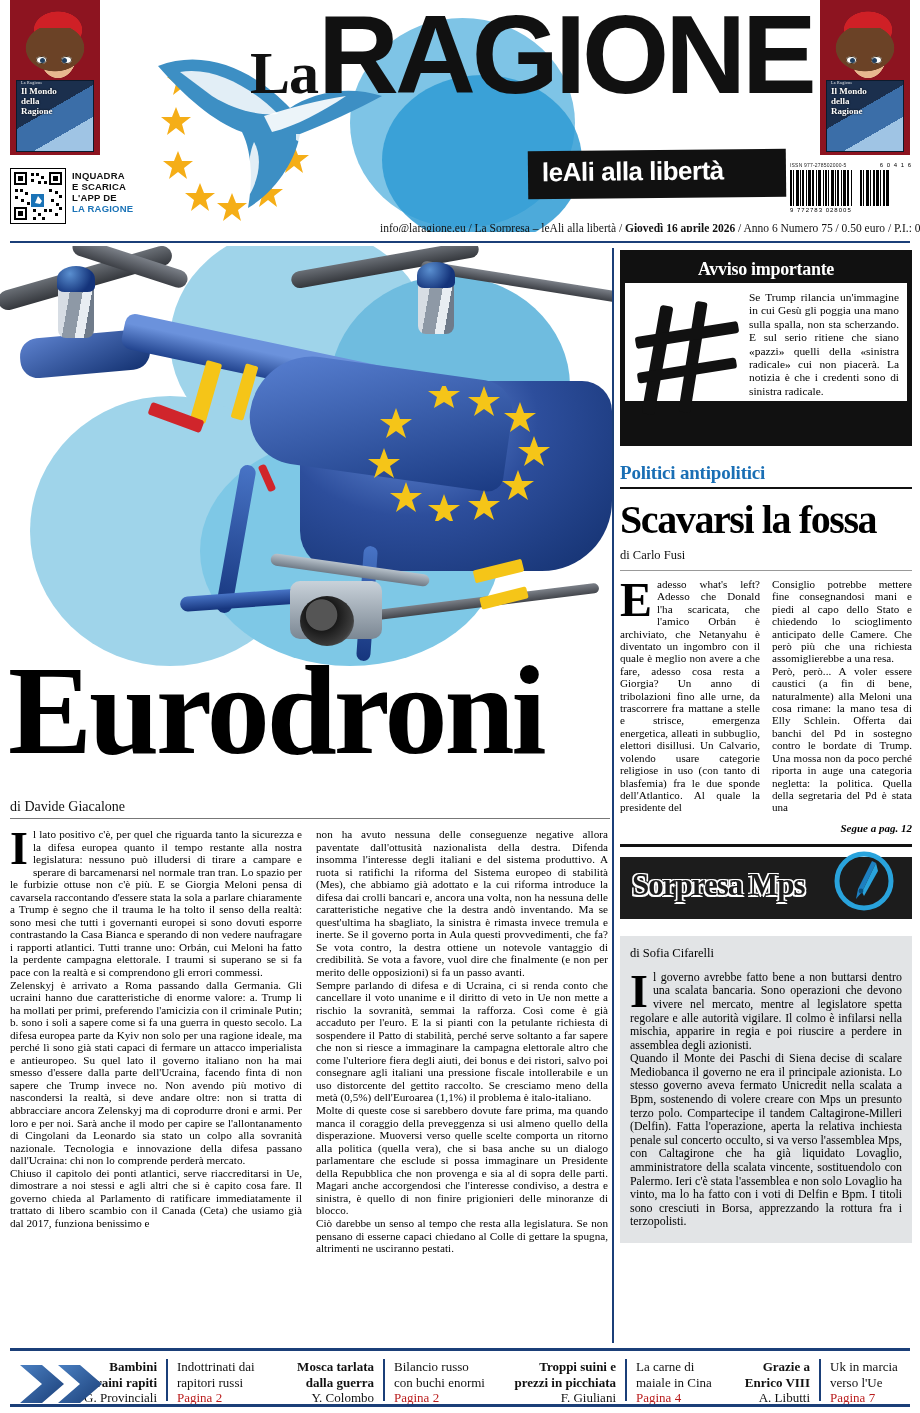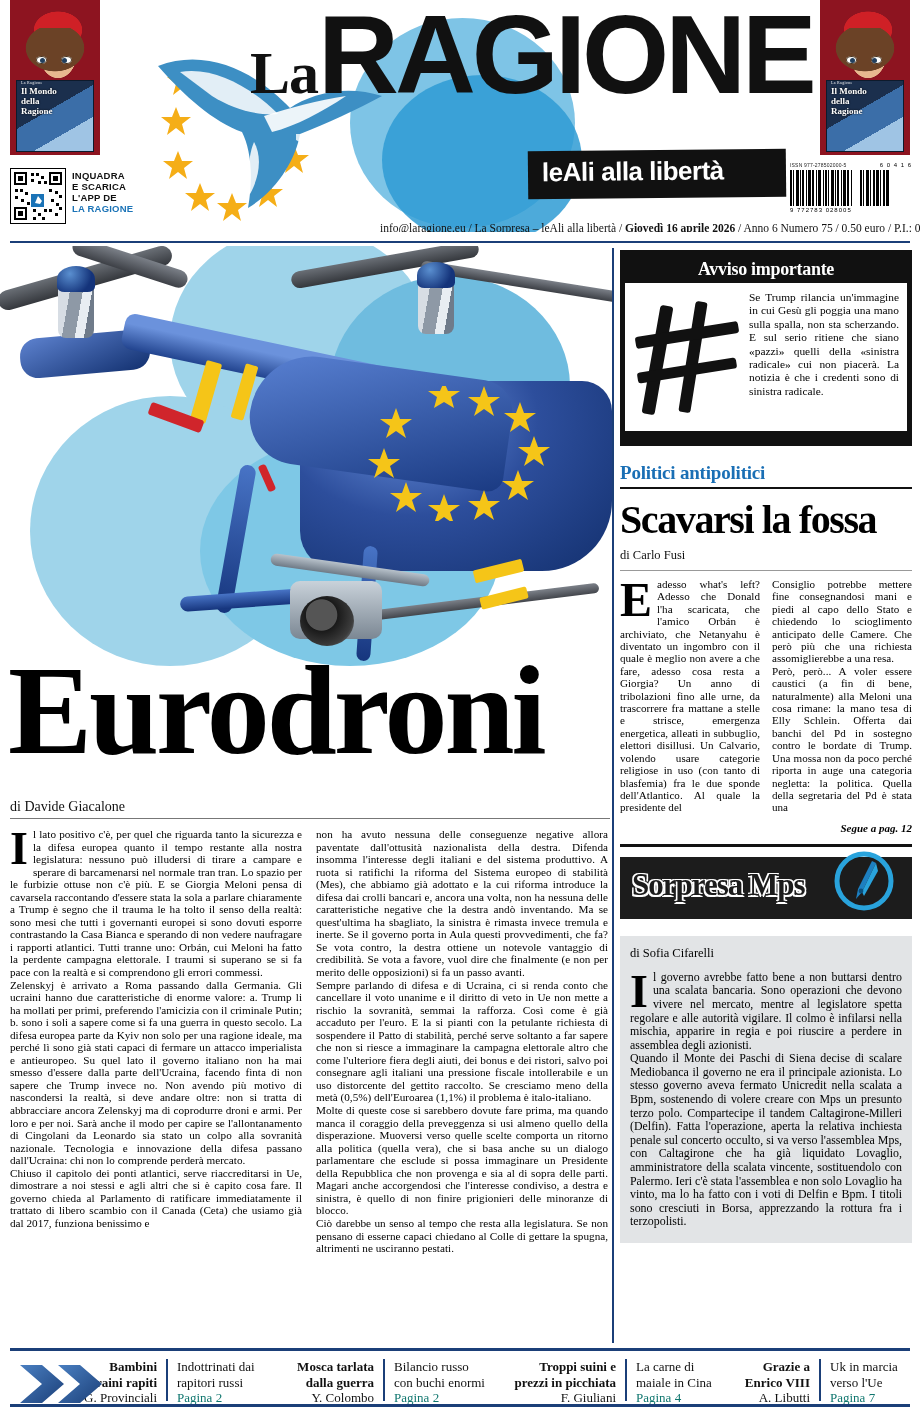--- a/index.html
+++ b/index.html
@@ -189,21 +189,21 @@
   .col p { margin-bottom:0px; }
 
   
   .rail { position:absolute; left:620px; top:250px; width:292px; }
 
   .avviso-box { position:relative; width:292px; height:196px; background:#111; padding:5px; }
   .avviso-title {
     height:28px; color:#fff; text-align:center; font-family:"Liberation Serif", serif;
     font-weight:700; font-size:18px; line-height:28px; letter-spacing:-.3px;
   }
-  .avviso-inner { background:#fff; height:148px; display:flex; padding:6px 8px 6px 4px; }
+  .avviso-inner { background:#fff; height:118px; display:flex; padding:6px 8px 6px 4px; }
   .hash-art { width:120px; position:relative; }
   .hash-art i { position:absolute; background:#111; }
   .h1 { left:22px; top:16px; width:13px; height:110px; transform:rotate(10deg); border-radius:3px; }
   .h2 { left:58px; top:12px; width:12px; height:112px; transform:rotate(9deg); border-radius:3px; }
   .h3 { left:6px; top:40px; width:104px; height:12px; transform:rotate(-9deg); border-radius:3px; }
   .h4 { left:8px; top:76px; width:100px; height:11px; transform:rotate(-9deg); border-radius:3px; }
   .avviso-text {
     flex:1; font-family:"Liberation Serif", serif; font-size:11.4px; line-height:13.4px;
     text-align:justify; color:#000; padding-top:2px;
   }
@@ -253,21 +253,21 @@
   
   .foot-rule-a { position:absolute; left:10px; top:1348px; width:900px; height:3px; background:#1b3f78; }
   .footer { position:absolute; left:10px; top:1357px; width:900px; height:50px; display:flex; align-items:center; }
   .chev { width:120px; height:46px; position:relative; }
   .chev svg { position:absolute; left:2px; top:4px; }
   .teasers { flex:1; display:flex; height:46px; }
   .teaser { display:flex; align-items:flex-start; }
   .teaser .sep { width:2px; height:42px; background:#1b3f78; margin:0 9px; }
   .tcol { font-family:"Liberation Serif", serif; font-size:13px; line-height:15.5px; color:#111; }
   .tcol.bold { font-weight:700; text-align:right; }
-  .tcol .pg { color:#0f766e; }
+  .tcol .pg { color:#b91c1c; }
   .foot-rule-b { position:absolute; left:10px; top:1404px; width:900px; height:3px; background:#1b3f78; }
 </style>
 </head>
 <body>
 
 <div class="page">
 
   <div class="masthead">
 
     <div class="promo-img left">

